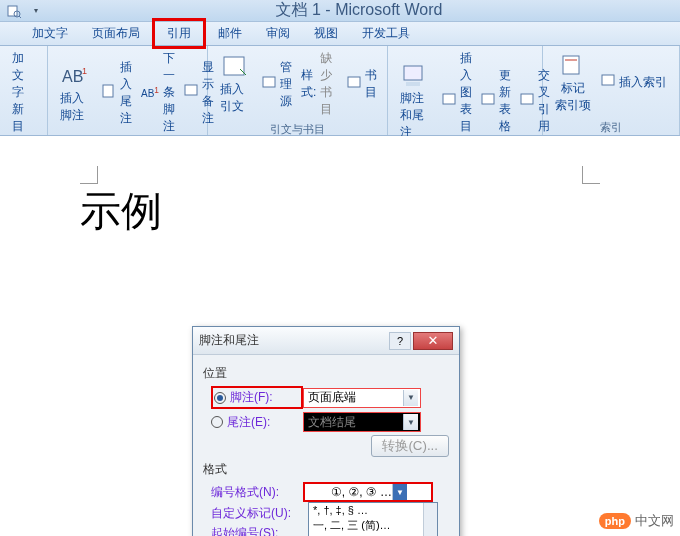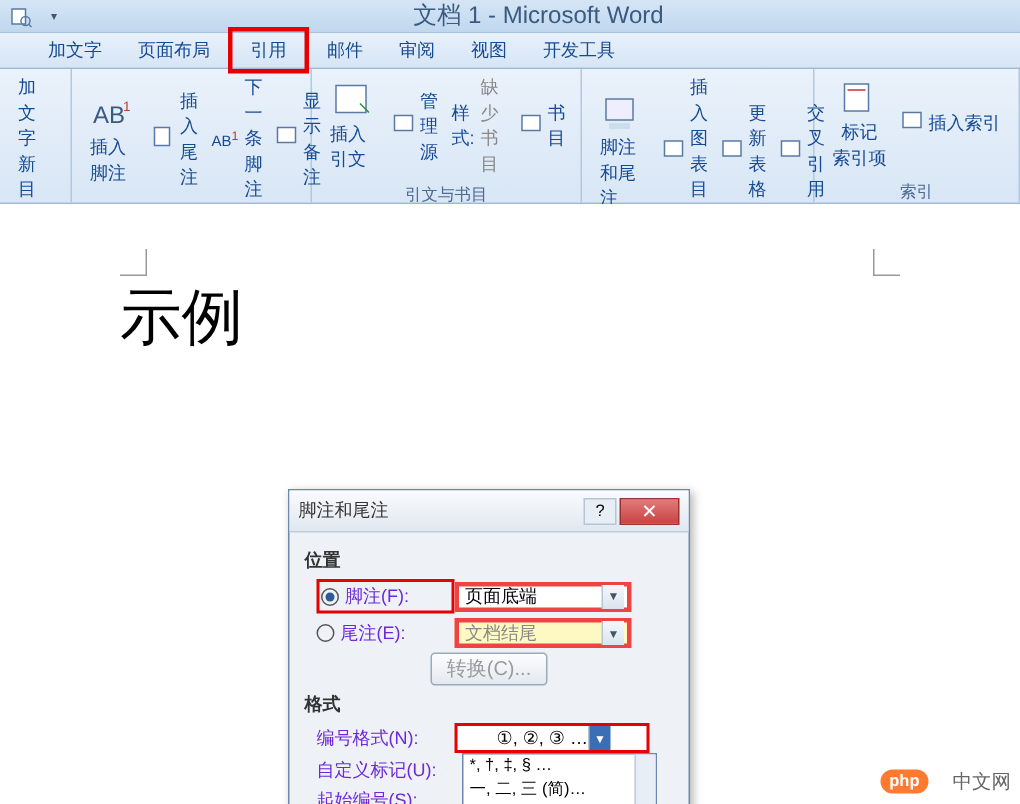--- a/index.html
+++ b/index.html
@@ -34,41 +34,41 @@
 .sampletext { position: absolute; left: 0; top: 18px; font-size: 41px; font-family: SimSun, serif; color: #000; }
 
 .dialog { position: absolute; left: 192px; top: 190px; width: 268px; background: #eef2f6; border: 1px solid #6b8aab; box-shadow: 2px 2px 6px rgba(0,0,0,0.3); }
 .dlg-title { height: 28px; background: linear-gradient(#fafcfe, #dfe7ef); display: flex; align-items: center; padding: 0 6px; border-bottom: 1px solid #c0ccd9; }
 .dlg-title-text { flex: 1; color: #333; }
 .dlg-title .help { width: 22px; height: 18px; background: #e8eef5; border: 1px solid #b6c5d5; display: flex; align-items: center; justify-content: center; font-size: 11px; margin-right: 2px; }
 .dlg-title .close { width: 40px; height: 18px; background: linear-gradient(#e37a7a, #c74444); border: 1px solid #9a3232; color: #fff; display: flex; align-items: center; justify-content: center; font-size: 13px; }
 
 .dlg-body { padding: 6px 10px 10px 10px; }
 .section { margin-top: 4px; }
-.section-title { color: #333; margin-bottom: 4px; font-weight: bold; }
+.section-title { color: #333; margin-bottom: 4px; }
 .row { display: flex; align-items: center; margin: 3px 0; }
 .row .lbl { width: 100px; padding-left: 8px; color: #6d28d9; }
 .row .lbl.disabled, .row .ctrl.disabled { color: #888; }
 .ctrl { flex: 1; }
 .radio { width: 12px; height: 12px; border: 1px solid #555; border-radius: 50%; margin-right: 4px; display: inline-flex; align-items: center; justify-content: center; }
 .radio.checked::after { content: ""; width: 6px; height: 6px; background: #2a5a9a; border-radius: 50%; }
 .radiolbl { display: flex; align-items: center; }
 .radiolbl.framed { border: 2px solid #e60000; padding: 1px 8px 1px 1px; }
-.combo { width: 118px; height: 20px; border: 3px solid #ef4444; background: #fff; display: flex; align-items: center; padding: 0 2px 0 4px; justify-content: space-between; font-size: 12px; }
-.combo.disabled { background: #fef9c3; color: #888; }
+.combo { width: 118px; height: 20px; border: 1px solid #ef4444; background: #fff; display: flex; align-items: center; padding: 0 2px 0 4px; justify-content: space-between; font-size: 12px; }
+.combo.disabled { background: #000000; color: #888; }
 .combo .arrow { width: 15px; height: 16px; background: linear-gradient(#f5f8fb, #dbe4ee); border-left: 1px solid #b6c5d5; display: flex; align-items: center; justify-content: center; font-size: 8px; color: #456; }
 .combo.framed { border: 2px solid #e60000; justify-content: center; }
 .btn { height: 22px; padding: 0 10px; background: linear-gradient(#fdfdfd, #e3e9ef); border: 1px solid #9aaabb; color: #333; border-radius: 3px; }
 .btn.disabled { color: #9a9a9a; }
 
 .dropdown-list { position: absolute; left: 115px; top: 175px; width: 130px; background: #fff; border: 1px solid #6b8aab; font-size: 11px; }
 .dropdown-list .opt { padding: 1px 4px; white-space: nowrap; overflow: hidden; }
 .dropdown-list .scroll { position: absolute; right: 0; top: 0; bottom: 0; width: 14px; background: #e8eef5; border-left: 1px solid #c0ccd9; }
 
-.watermark { position: absolute; right: 6px; bottom: 6px; display: flex; align-items: center; gap: 16px; font-size: 13px; color: #666; }
+.watermark { position: absolute; right: 6px; bottom: 6px; display: flex; align-items: center; gap: 4px; font-size: 13px; color: #666; }
 .watermark .badge { background: #ff7a2f; color: #fff; font-weight: bold; padding: 2px 6px; border-radius: 10px; font-size: 11px; }
 
 .svgicn { width: 16px; height: 16px; }
 </style>
 </head>
 <body>
 
 <div class="titlebar">
   <div class="qat">
     <span class="qat-icon">
@@ -278,21 +278,21 @@
               <span>尾注(E):</span>
             </span>
           </div>
           <div class="ctrl disabled">
             <div class="combo disabled">
               <span>文档结尾</span>
               <span class="arrow">▼</span>
             </div>
           </div>
         </div>
-        <div class="row" style="justify-content:center;">
+        <div class="row" style="justify-content:flex-end;">
           <button class="btn disabled">转换(C)...</button>
         </div>
       </div>
 
       <div class="section">
         <div class="section-title">格式</div>
         <div class="row">
           <div class="lbl">编号格式(N):</div>
           <div class="ctrl">
             <div class="combo framed" style="width:130px;">

